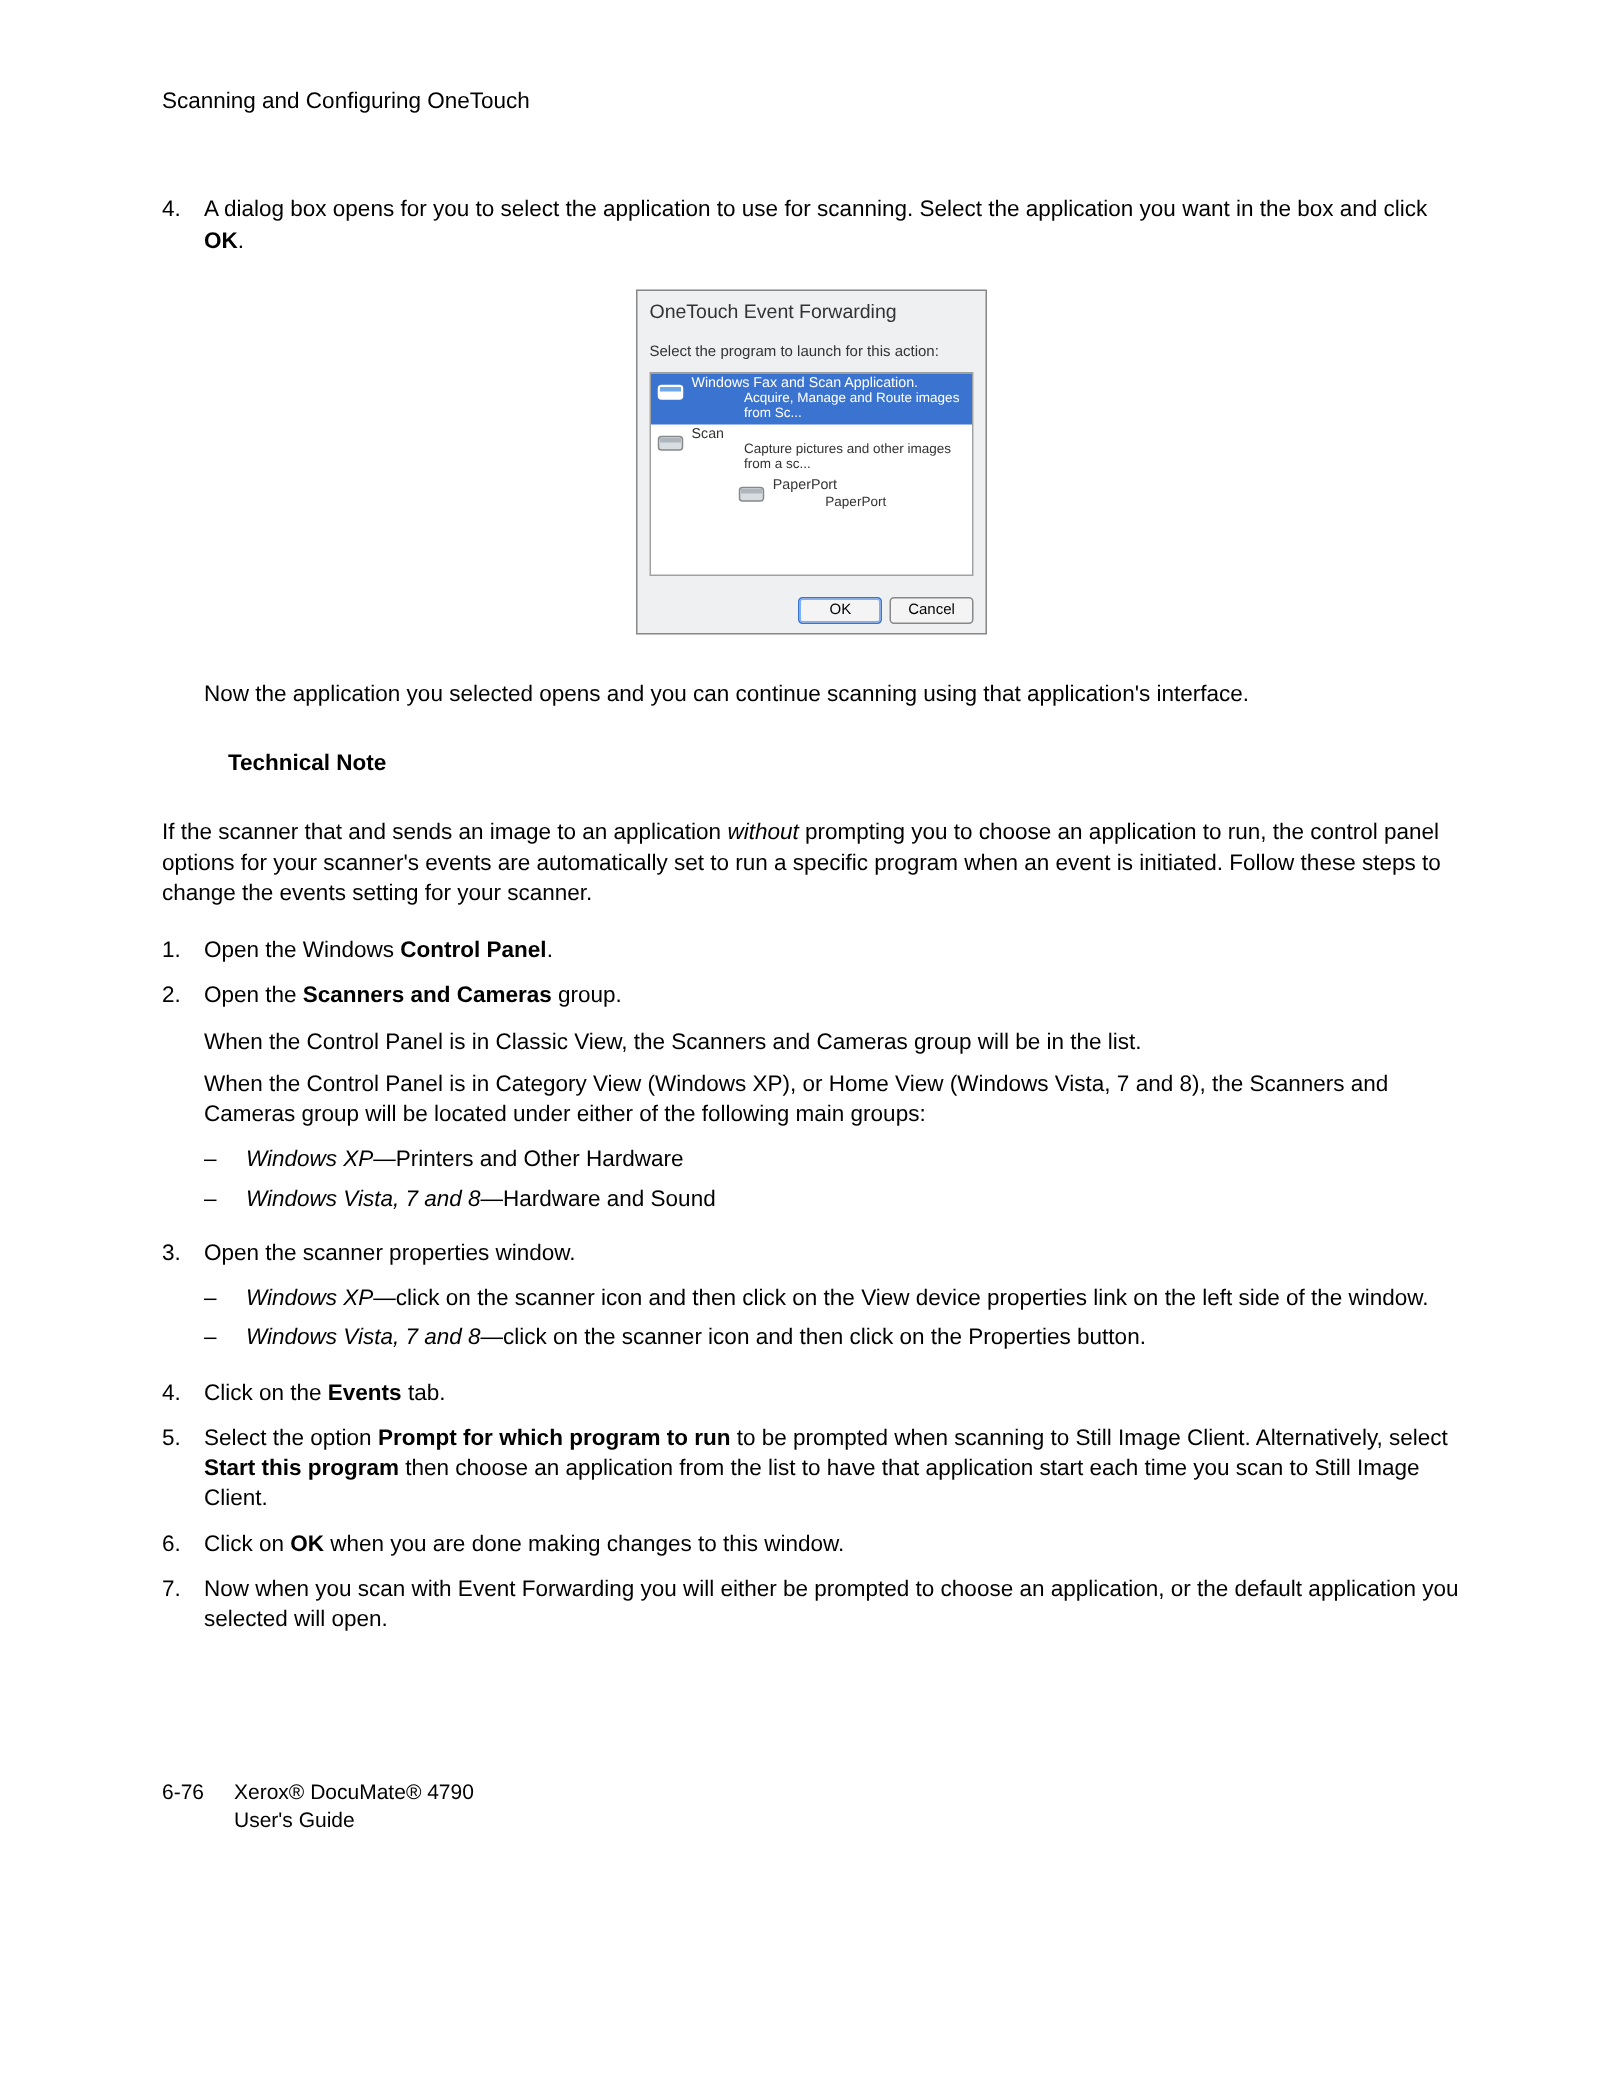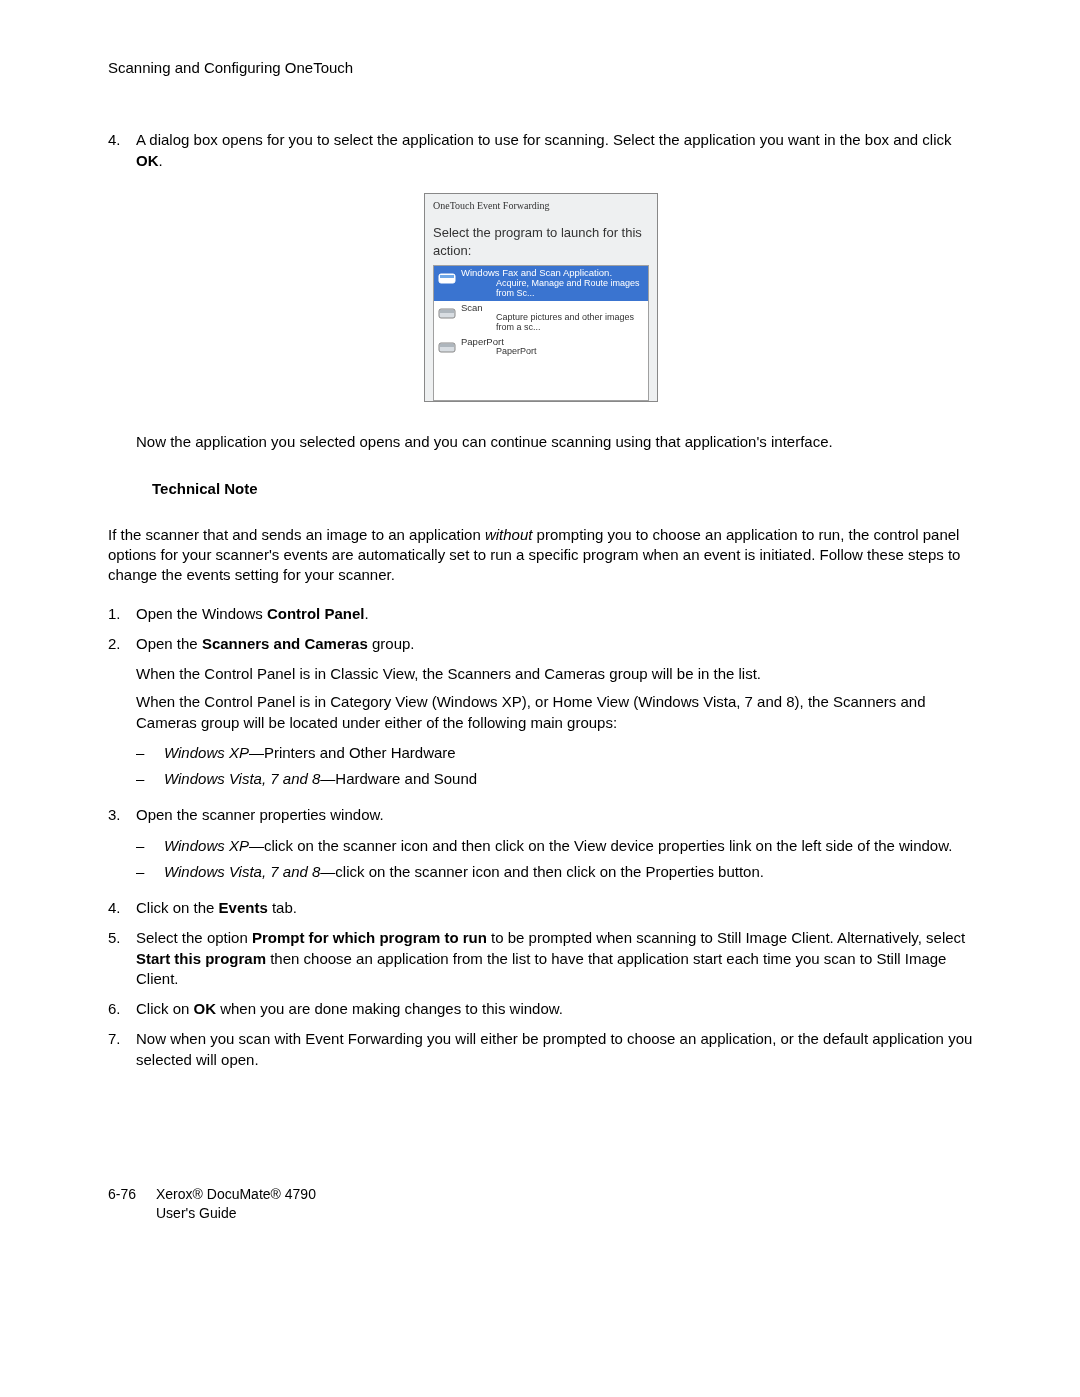--- a/index.html
+++ b/index.html
@@ -40,38 +40,38 @@
     width: 232px;
     margin: 22px auto 30px auto;
     border: 1px solid #888;
     background: #eef0f1;
     font-family: Tahoma, Arial, sans-serif;
     font-size: 10px;
     color: #333;
   }
   .dialog .titlebar {
     padding: 5px 8px 10px 8px;
-    font-size: 10px;
-    font-family: Liberation Serif, serif;
+    font-size: 13px;
   }
   .dialog .prompt {
     padding: 2px 0 4px 8px;
-    font-size: 13px;
+    font-size: 10px;
   }
   .dialog .listbox {
     margin: 2px 8px 0 8px;
     background: #fff;
     border: 1px solid #a0a0a0;
     height: 136px;
     box-sizing: border-box;
   }
   .dialog .item {
     display: flex;
     align-items: flex-start;
     padding: 2px 3px;
+    justify-content: center;
   }
   .dialog .item.selected {
     background: #3a74d0;
     color: #fff;
   }
   .dialog .icon {
     width: 20px;
     height: 20px;
     margin-right: 4px;
     flex-shrink: 0;
@@ -196,20 +196,24 @@
               <rect x="2" y="6" width="16" height="9" rx="2" fill="#d8dde2" stroke="#888"></rect>
               <rect x="3" y="7" width="14" height="3" fill="#aeb6bd"></rect>
             </svg>
         </div>
         <div class="item-text">
           <div>PaperPort</div>
           <div class="item-sub">PaperPort</div>
         </div>
       </div>
     </div>
+    <div class="btnrow">
+      <button class="ok">OK</button>
+      <button>Cancel</button>
+    </div>
   </div>
 
   <div class="body-para">Now the application you selected opens and you can continue scanning using that application's interface.</div>
 
   <div class="tech-note-title">Technical Note</div>
 
   <div class="plain-para">
     <span>If the scanner that and sends an image to an application </span><span class="italic">without</span><span> prompting you to choose an application to run, the control panel options for your scanner's events are automatically set to run a specific program when an event is initiated. Follow these steps to change the events setting for your scanner.</span>
   </div>
 

